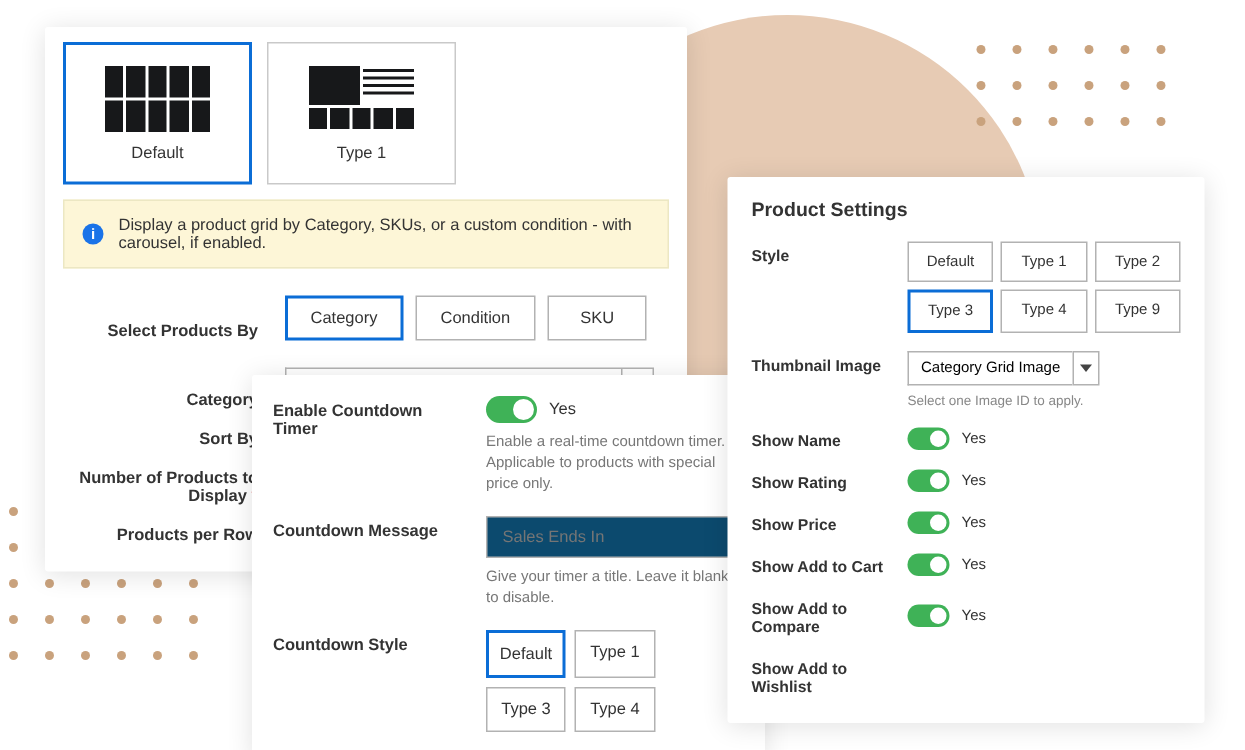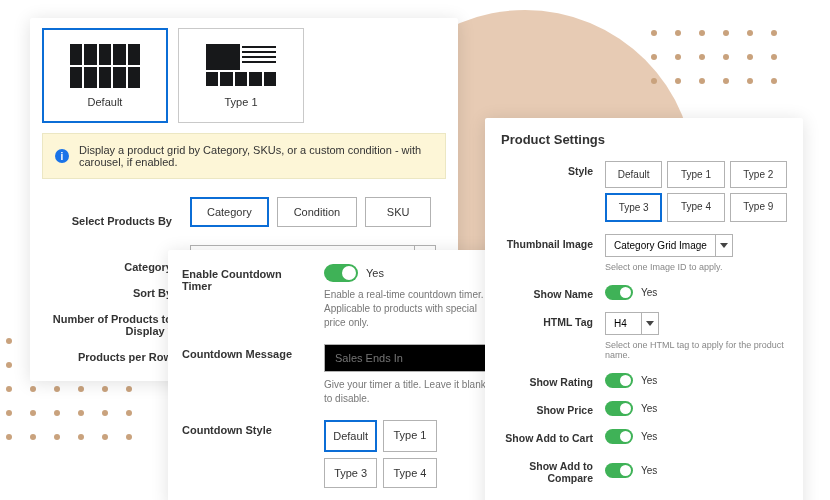--- a/index.html
+++ b/index.html
@@ -51,29 +51,29 @@
 
 .panelB { left: 168px; top: 250px; width: 342px; padding: 14px 14px 18px 14px; z-index: 6; }
 .pb-row { display: flex; margin-bottom: 14px; }
 .pb-label { width: 142px; text-align: left; font-size: 11px; font-weight: 600; padding-right: 14px; padding-top: 4px; }
 .pb-body { flex: 1; }
 .help { font-size: 10px; color: #777; margin-top: 6px; line-height: 1.4; }
 .toggle-wrap { display: flex; align-items: center; gap: 8px; }
 .toggle { width: 34px; height: 18px; border-radius: 9px; background: #3fb257; position: relative; cursor: pointer; }
 .toggle .knob { position: absolute; width: 14px; height: 14px; border-radius: 50%; background: #fff; top: 2px; right: 2px; }
 .toggle-lbl { font-size: 11px; }
-.textinput { width: 100%; border: 1px solid #b2b2b2; padding: 7px 10px; font-size: 11px; color: #999; background: #000000; }
+.textinput { width: 100%; border: 1px solid #b2b2b2; padding: 7px 10px; font-size: 11px; color: #999; background: #0c4a6e; }
 .stylegrid { display: grid; grid-template-columns: repeat(3, 1fr); gap: 6px; }
 .stylegrid .segbtn { min-width: 0; padding: 8px 4px; }
 
 
 .panelC { left: 485px; top: 118px; width: 318px; padding: 14px 16px 18px 16px; z-index: 10; }
 .panelC h3 { font-size: 13px; font-weight: 600; margin-bottom: 14px; }
 .pc-row { display: flex; margin-bottom: 12px; }
-.pc-label { width: 104px; text-align: right; font-size: 10.5px; font-weight: 600; padding-right: 12px; padding-top: 4px; }
+.pc-label { width: 104px; font-size: 10.5px; font-weight: 600; padding-right: 12px; padding-top: 4px; }
 .pc-body { flex: 1; }
 .stylegrid2 { display: grid; grid-template-columns: repeat(3, 1fr); gap: 5px; }
 .stylegrid2 .segbtn { min-width: 0; padding: 7px 4px; font-size: 10px; }
 .miniselect { display: inline-flex; }
 .miniselect input { border: 1px solid #b2b2b2; border-right: none; padding: 5px 8px; font-size: 10px; width: 110px; background: #fff; }
 .miniselect.sm input { width: 36px; }
 .miniselect .caret { width: 18px; border: 1px solid #b2b2b2; display: flex; align-items: center; justify-content: center; background: #fff; cursor: pointer; }
 .help2 { font-size: 9px; color: #888; margin-top: 5px; }
 .toggle.sm { width: 28px; height: 15px; }
 .toggle.sm .knob { width: 11px; height: 11px; top: 2px; right: 2px; }
@@ -277,32 +277,20 @@
   <div class="pc-row">
     <div class="pc-label">Show Name</div>
     <div class="pc-body toggle-wrap">
       <div class="toggle sm">
           <div class="knob"></div>
         </div>
       <span class="toggle-lbl" style="font-size:10px">Yes</span>
     </div>
   </div>
 
-  <div class="pc-row">
-    <div class="pc-label">HTML Tag</div>
-    <div class="pc-body">
-      <div class="miniselect sm">
-        <input readonly="" value="H4" style="">
-        <div class="caret">
-            <div class="caret-down"></div>
-          </div>
-      </div>
-      <div class="help2">Select one HTML tag to apply for the product name.</div>
-    </div>
-  </div>
 
   <div class="pc-row">
     <div class="pc-label">Show Rating</div>
     <div class="pc-body toggle-wrap">
         <div class="toggle sm">
           <div class="knob"></div>
         </div>
         <span class="toggle-lbl" style="font-size:10px">Yes</span>
       </div>
   </div>

